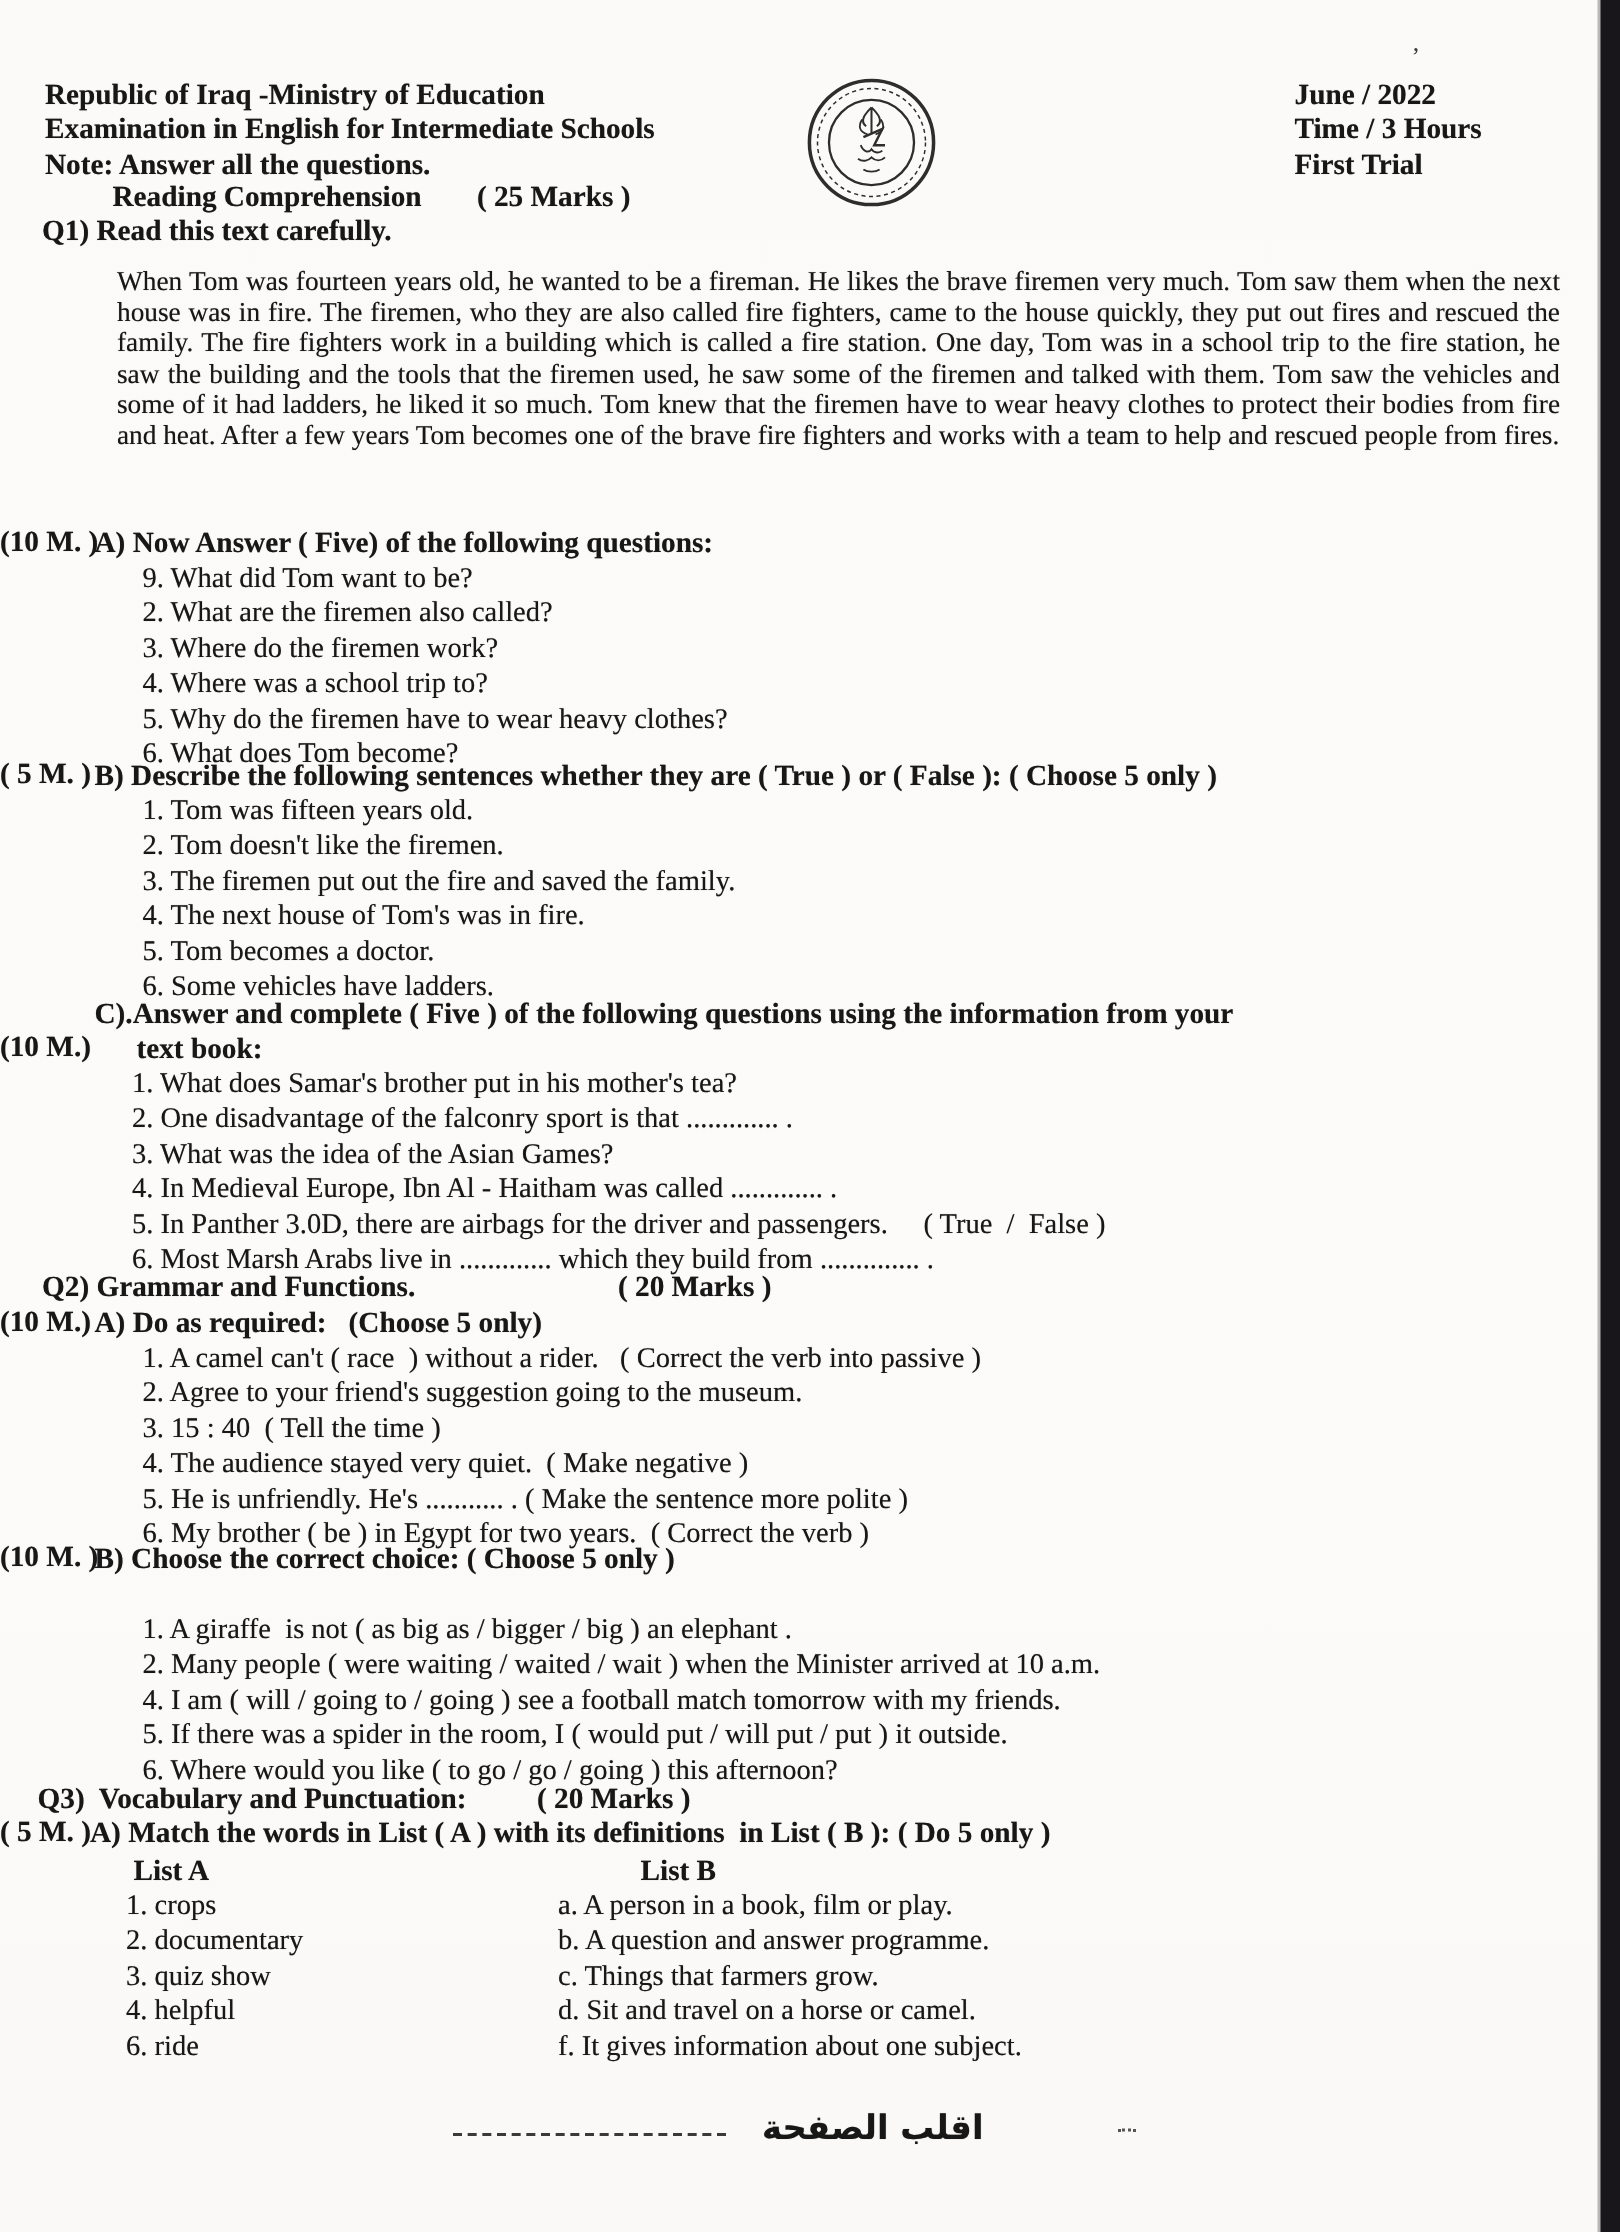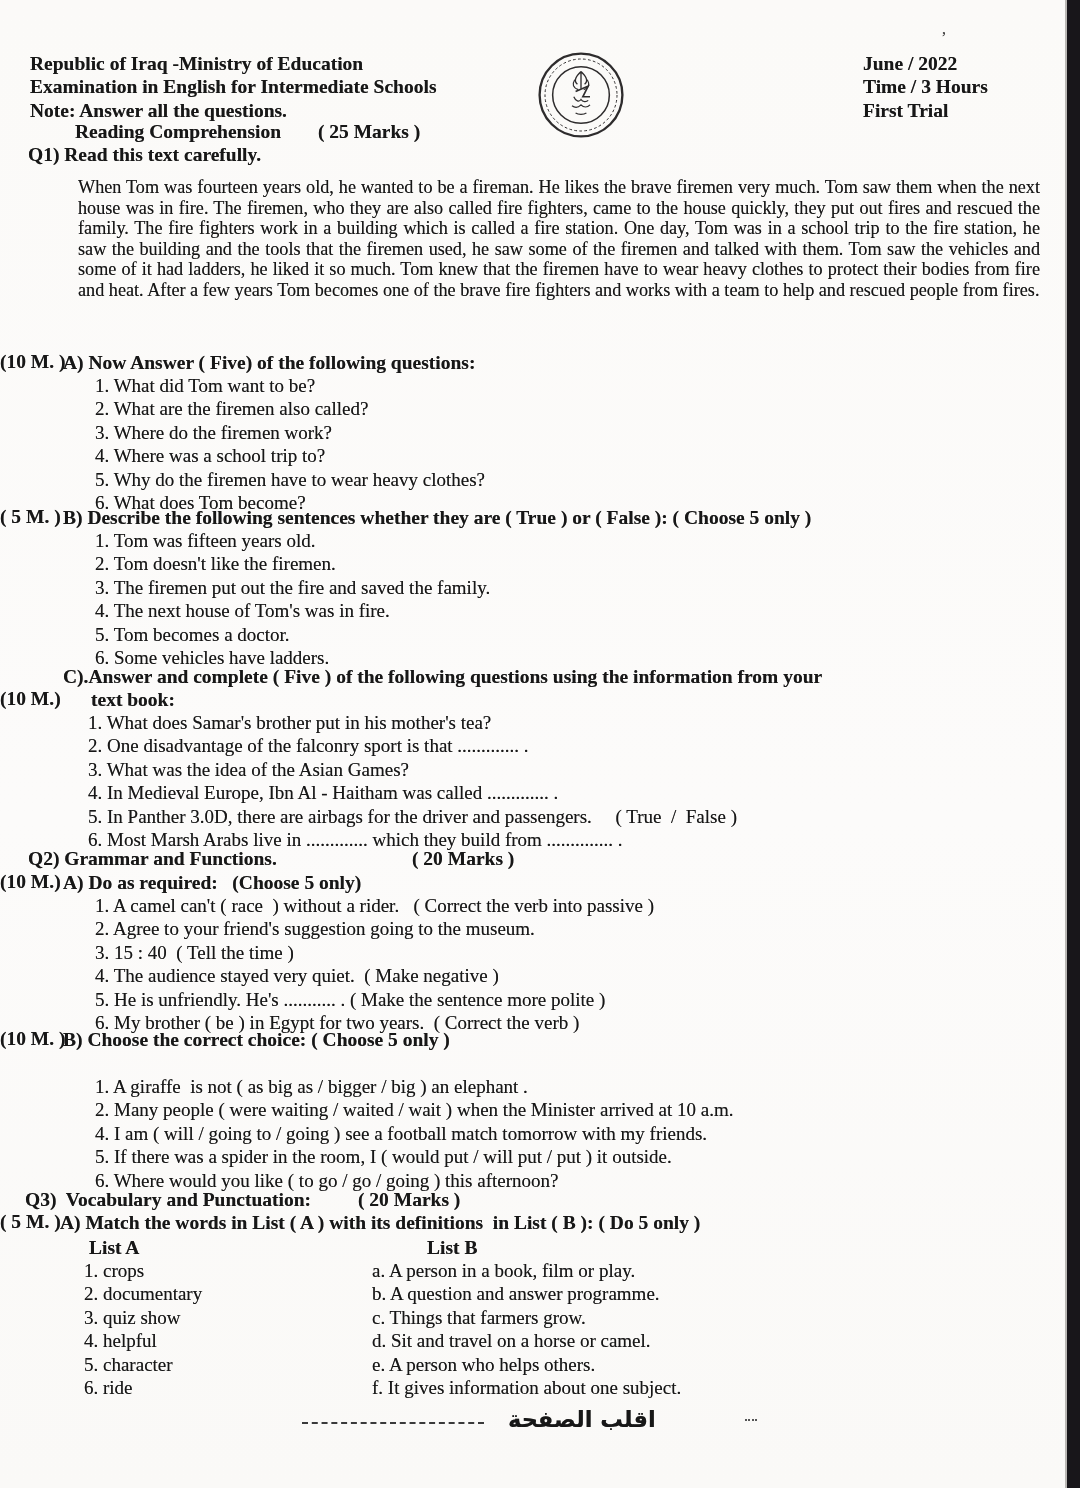--- a/index.html
+++ b/index.html
@@ -90,21 +90,21 @@
     <span style="margin-left:32px;">( 25 Marks )</span>
   </div>
 
   <div class="abs h b ink" style="left:28px; top:143px;">Q1) Read this text carefully.</div>
 
   <div class="abs passage ink" style="top:165px;">When Tom was fourteen years old, he wanted to be a fireman. He likes the brave firemen very much. Tom saw them when the next house was in fire. The firemen, who they are also called fire fighters, came to the house quickly, they put out fires and rescued the family. The fire fighters work in a building which is called a fire station. One day, Tom was in a school trip to the fire station, he saw the building and the tools that the firemen used, he saw some of the firemen and talked with them. Tom saw the vehicles and some of it had ladders, he liked it so much. Tom knew that the firemen have to wear heavy clothes to protect their bodies from fire and heat. After a few years Tom becomes one of the brave fire fighters and works with a team to help and rescued people from fires.</div>
 
   <div class="abs h b ink headtext" style="left:63px; top:351px;">A) Now Answer ( Five) of the following questions:</div>
   <div class="abs marksline ink" style="top:351px;">(10 M. )</div>
   <div class="abs items ink" style="left:95px; top:374px;">
-    <div>1. What did Tom want to be?</div>
+    <div>9. What did Tom want to be?</div>
     <div>2. What are the firemen also called?</div>
     <div>3. Where do the firemen work?</div>
     <div>4. Where was a school trip to?</div>
     <div>5. Why do the firemen have to wear heavy clothes?</div>
     <div>6. What does Tom become?</div>
   </div>
 
   <div class="abs h b ink headtext" style="left:63px; top:506px;">B) Describe the following sentences whether they are ( True ) or ( False ): ( Choose 5 only )</div>
   <div class="abs marksline ink" style="top:506px;">( 5 M. )</div>
   <div class="abs items ink" style="left:95px; top:529px;">
@@ -174,24 +174,20 @@
     </div>
     <div class="pair-row">
       <div class="cola">3. quiz show</div>
       <div class="colb">c. Things that farmers grow.</div>
     </div>
     <div class="pair-row">
       <div class="cola">4. helpful</div>
       <div class="colb">d. Sit and travel on a horse or camel.</div>
     </div>
     <div class="pair-row">
-      <div class="cola">5. character</div>
-      <div class="colb">e. A person who helps others.</div>
-    </div>
-    <div class="pair-row">
       <div class="cola">6. ride</div>
       <div class="colb">f. It gives information about one subject.</div>
     </div>
   </div>
 
   <div class="dash-rule"></div>
   <div class="abs arabic ink" style="left:508px; top:1406px;">اقلب الصفحة</div>
   <div class="dash-mini"></div>
 
 </div>

